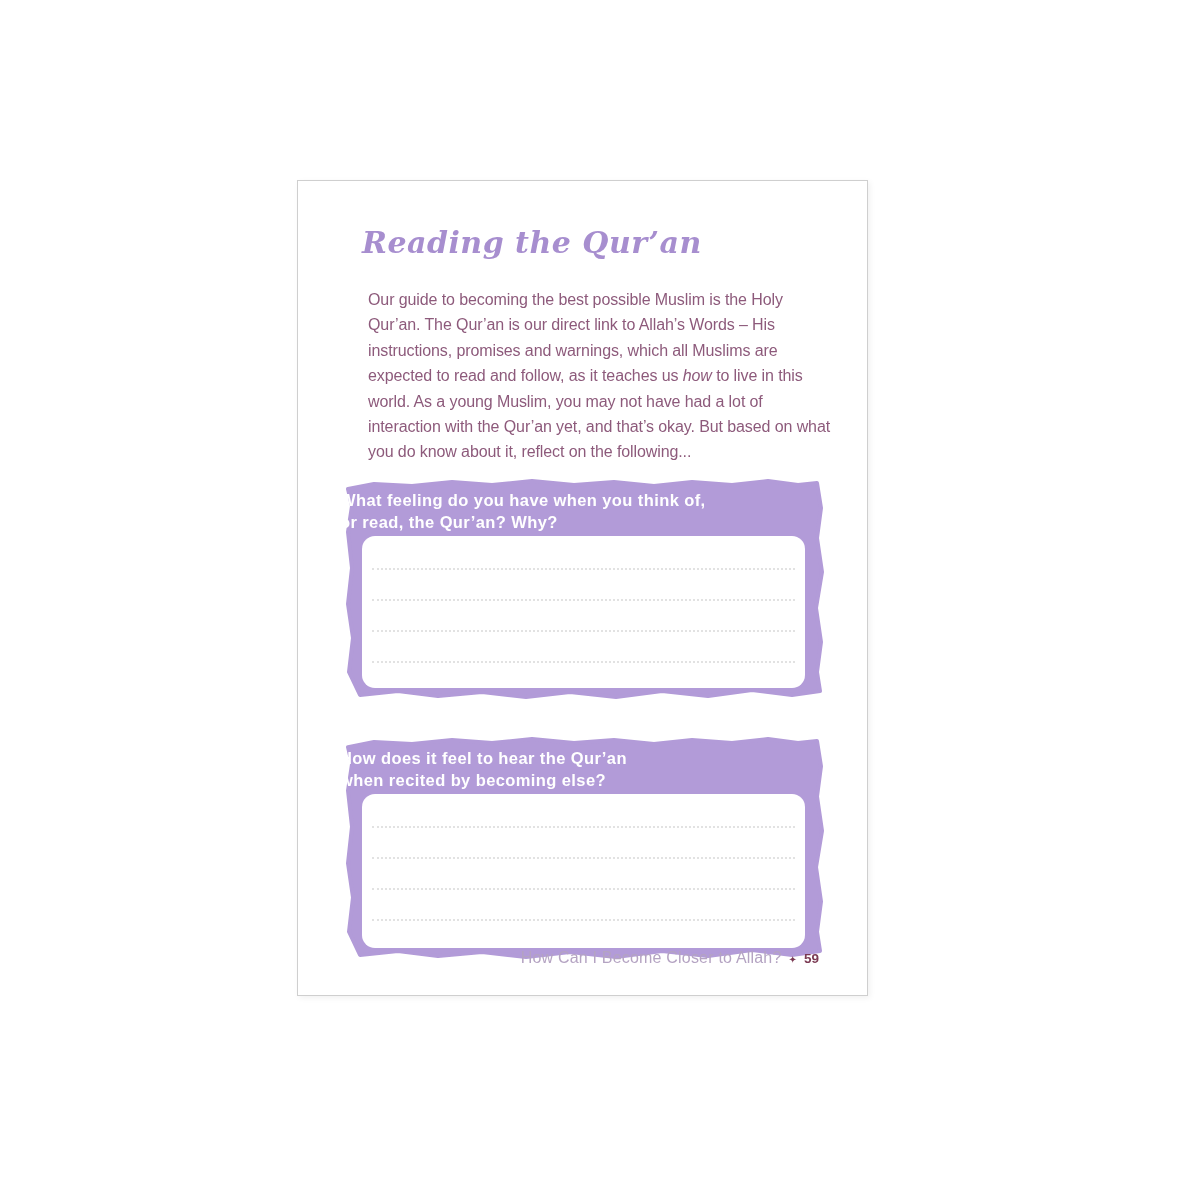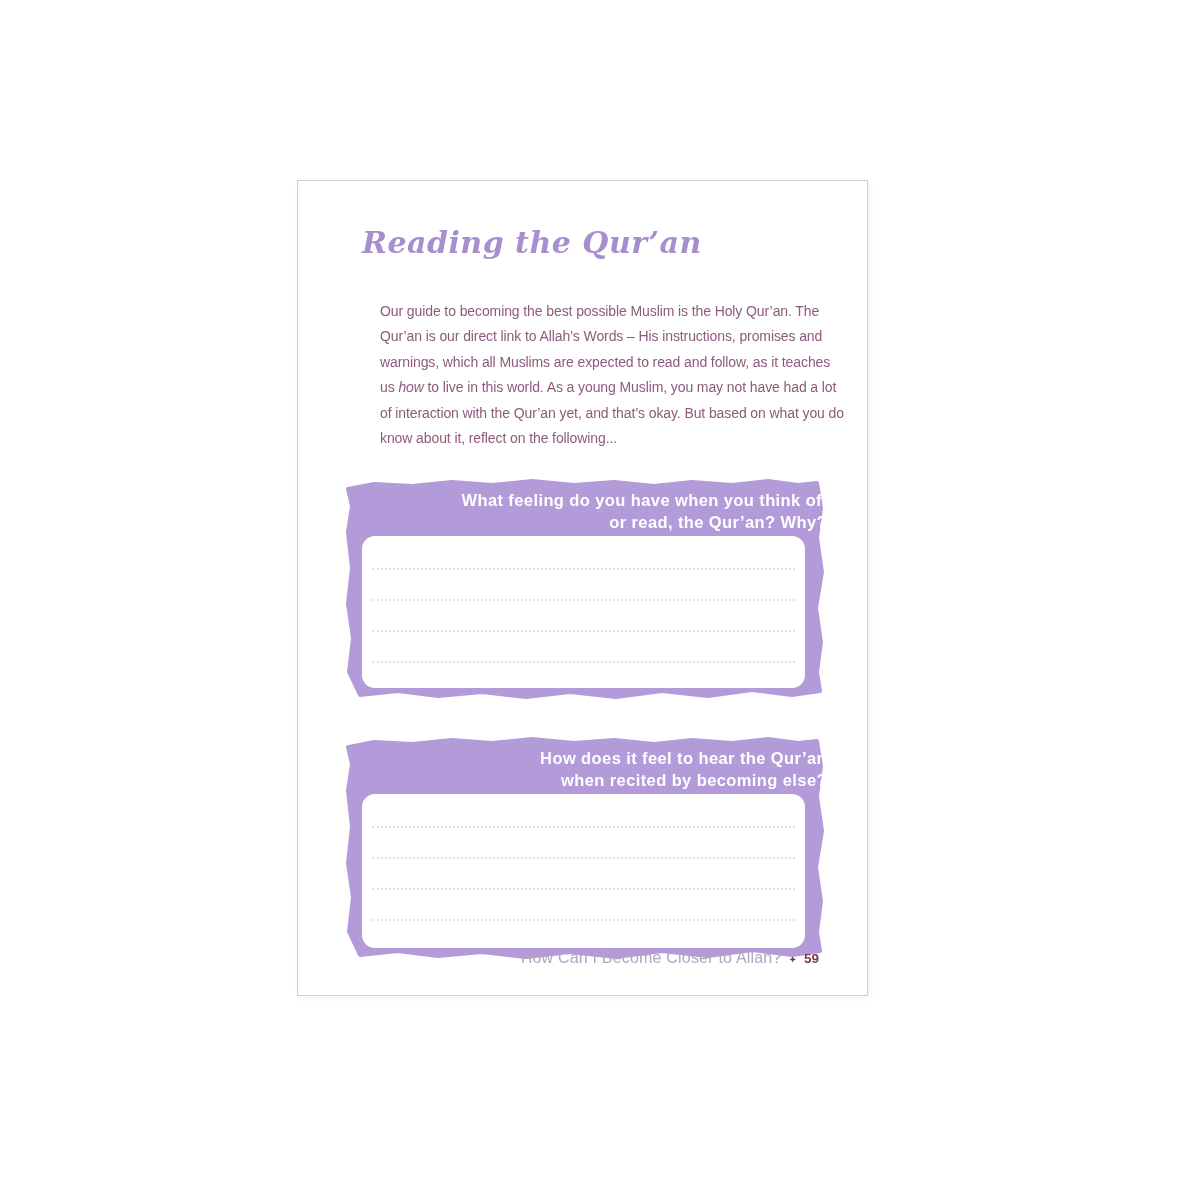--- a/index.html
+++ b/index.html
@@ -36,22 +36,22 @@
     font-size: 30px;
     letter-spacing: 0.5px;
     color: var(--title-purple, #a78ecf);
   }
 
   .intro {
     position: absolute;
     left: 66px;
     top: 102px;
     width: 466px;
-    margin: 16px;
-    font-size: 14px;
+    margin: 4px;
+    font-size: 16px;
     line-height: 25.4px;
     letter-spacing: -0.1px;
     color: var(--body-text, #8d5a7b);
   }
   .intro .italic-word { font-style: italic; }
 
   .prompt-box {
     position: absolute;
     left: 42px;
     width: 487px;
@@ -69,21 +69,21 @@
     fill: var(--accent-purple, #b29bd8);
     stroke: var(--accent-purple, #b29bd8);
     stroke-width: 4;
     stroke-linejoin: round;
   }
 
   .question {
     position: absolute;
     top: 14px;
     left: 0; right: 0;
-    text-align: right;
+    text-align: left;
     color: var(--question-text, #ffffff);
     font-size: 16.5px;
     font-weight: 700;
     line-height: 21.5px;
     letter-spacing: 0.4px;
   }
 
   .answer-area {
     position: absolute;
     left: 22px;

